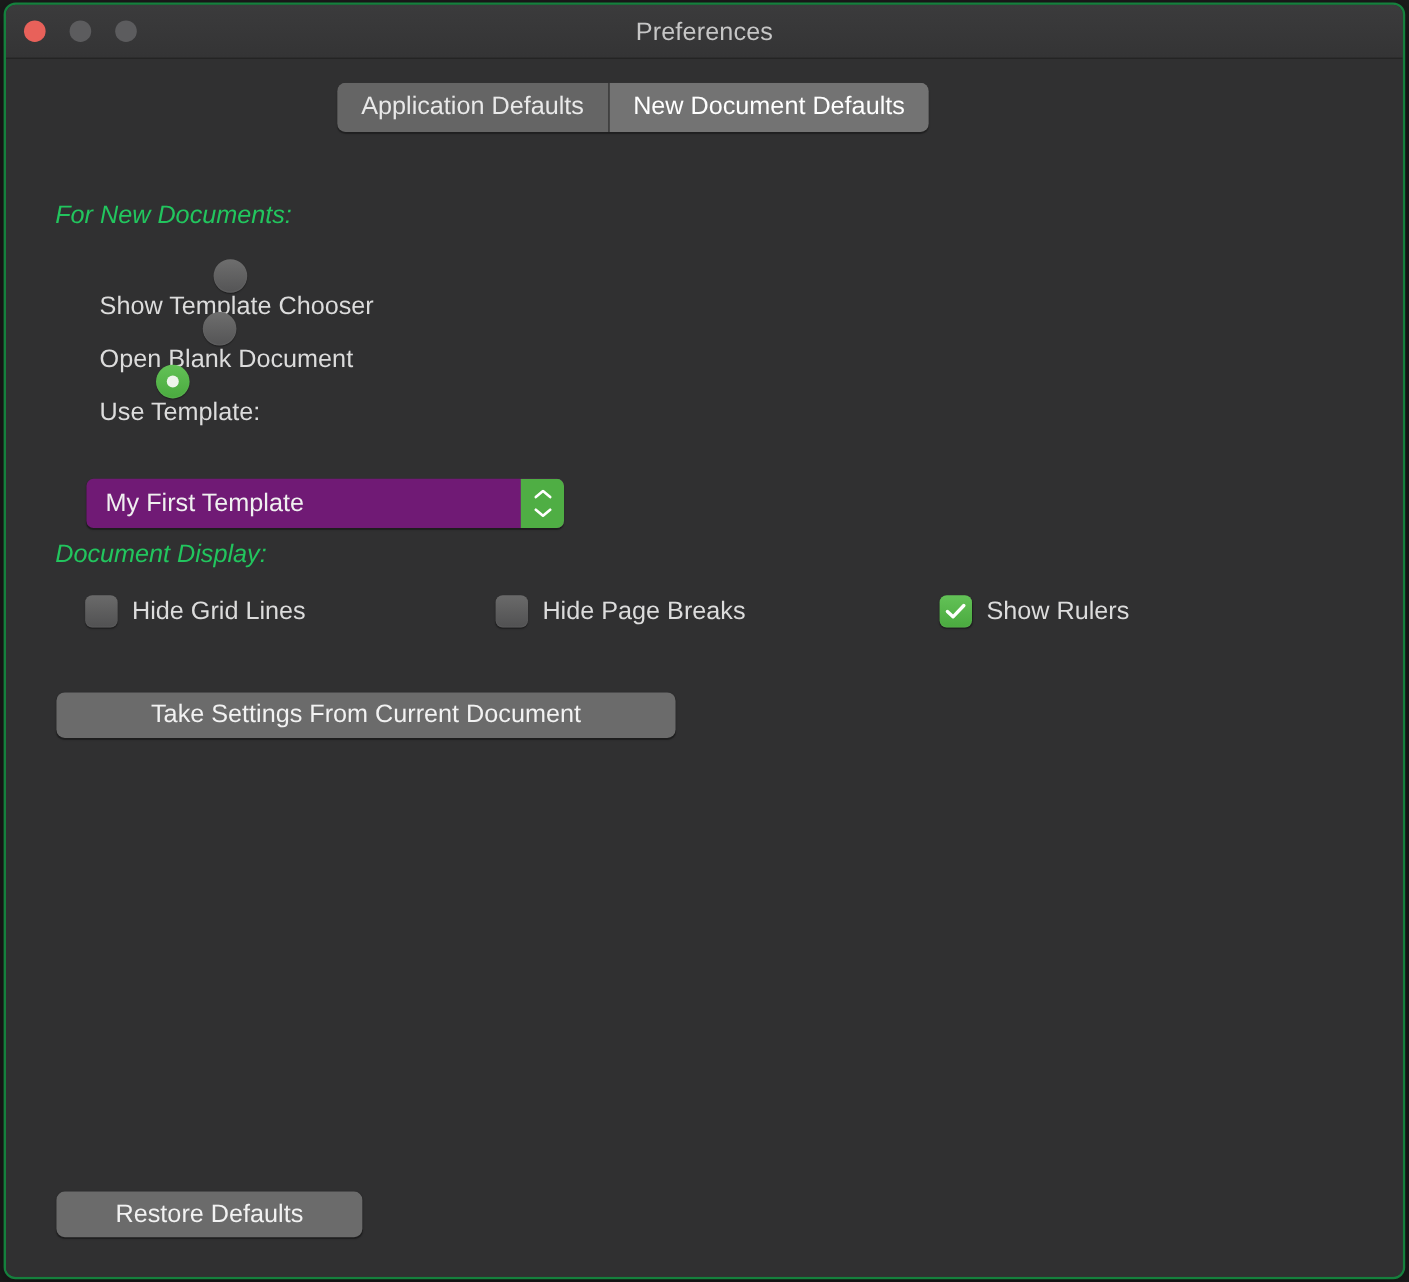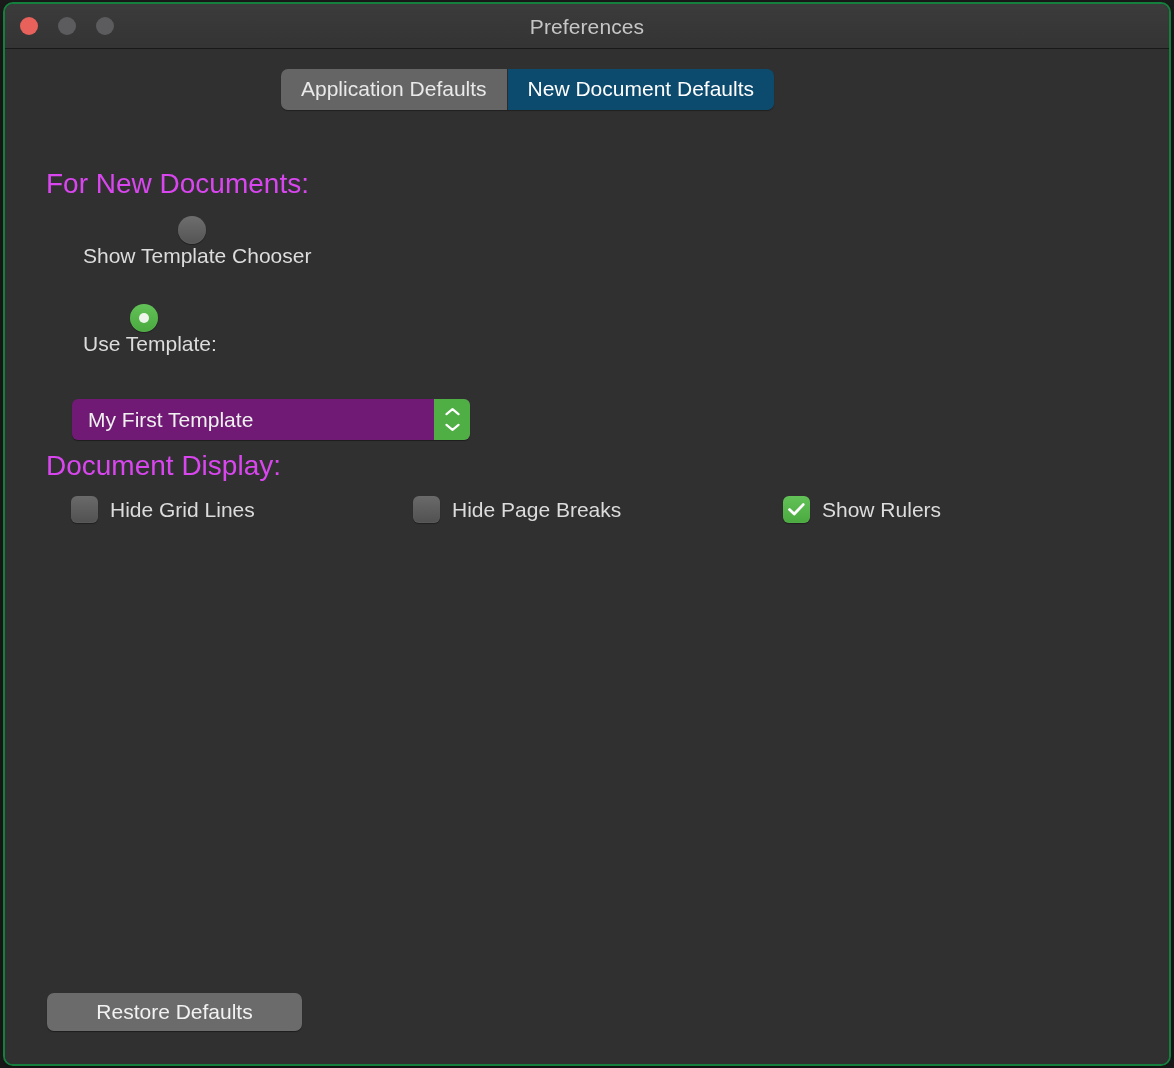--- a/index.html
+++ b/index.html
@@ -89,34 +89,35 @@
     font-size: 21px;
     color: #e9e9e9;
     padding: 9px 20px 11px 20px;
     line-height: 1;
     background: #656565;
     cursor: default;
     user-select: none;
     white-space: nowrap;
   }
   .seg.active {
-    background: #0c4a6e;
+    background: #737373;
     color: #ffffff;
   }
   .seg + .seg {
     border-left: 1px solid #2b2b2b;
   }
 
   
   .section-label {
     position: absolute;
-    font-size: 28px;
-    color: #d946ef;
-    user-select: none;
-    white-space: nowrap;
+    font-size: 21px;
+    color: #22c55e;
+    user-select: none;
+    white-space: nowrap;
+    font-style: italic;
   }
   #for-new-docs-label { left: 41px; top: 119px; }
   #doc-display-label  { left: 41px; top: 401px; }
 
   
   .radio-row {
     position: absolute;
     display: flex;
     align-items: center;
     cursor: default;
@@ -278,20 +279,24 @@
       <div class="seg active">New Document Defaults</div>
     </div>
 
     <div class="section-label" id="for-new-docs-label">For New Documents:</div>
 
     <div class="radio-row" id="radio-show-template">
       <span class="radio"></span>
       <span class="radio-label">Show Template Chooser</span>
     </div>
 
+    <div class="radio-row" id="radio-open-blank">
+      <span class="radio"></span>
+      <span class="radio-label">Open Blank Document</span>
+    </div>
 
     <div class="radio-row" id="radio-use-template">
       <span class="radio on"></span>
       <span class="radio-label">Use Template:</span>
     </div>
 
     <div class="popup">
       <span class="popup-value">My First Template</span>
       <span class="popup-stepper">
         <svg width="17" height="10" viewBox="0 0 17 10" aria-hidden="true">
@@ -317,17 +322,18 @@
 
     <div class="checkbox-row" id="check-show-rulers">
       <span class="checkbox on">
         <svg width="19" height="15" viewBox="0 0 19 15" aria-hidden="true">
           <path d="M2.5 7.6 L7.2 12.0 L16.2 2.6" fill="none" stroke="#ffffff" stroke-width="2.8" stroke-linecap="round" stroke-linejoin="round"></path>
         </svg>
       </span>
       <span class="checkbox-label">Show Rulers</span>
     </div>
 
+    <div class="push-button" id="take-settings-button">Take Settings From Current Document</div>
 
     <div class="push-button" id="restore-defaults-button">Restore Defaults</div>
 
   </div>
 </div>
 
 </body></html>

